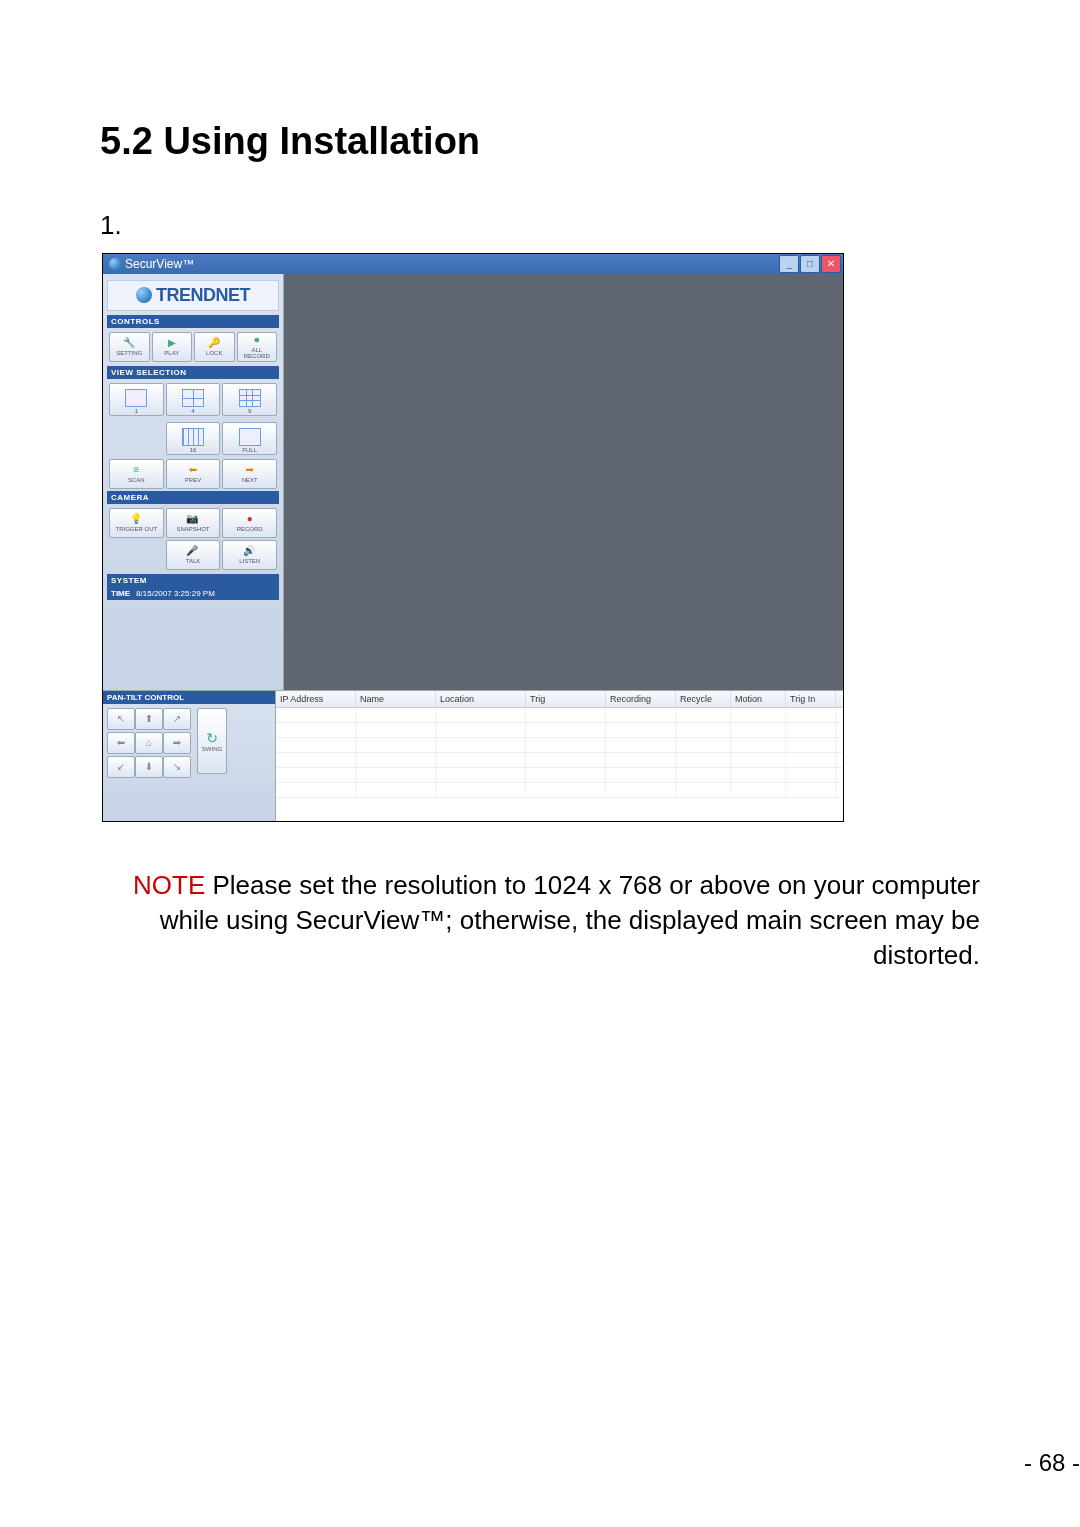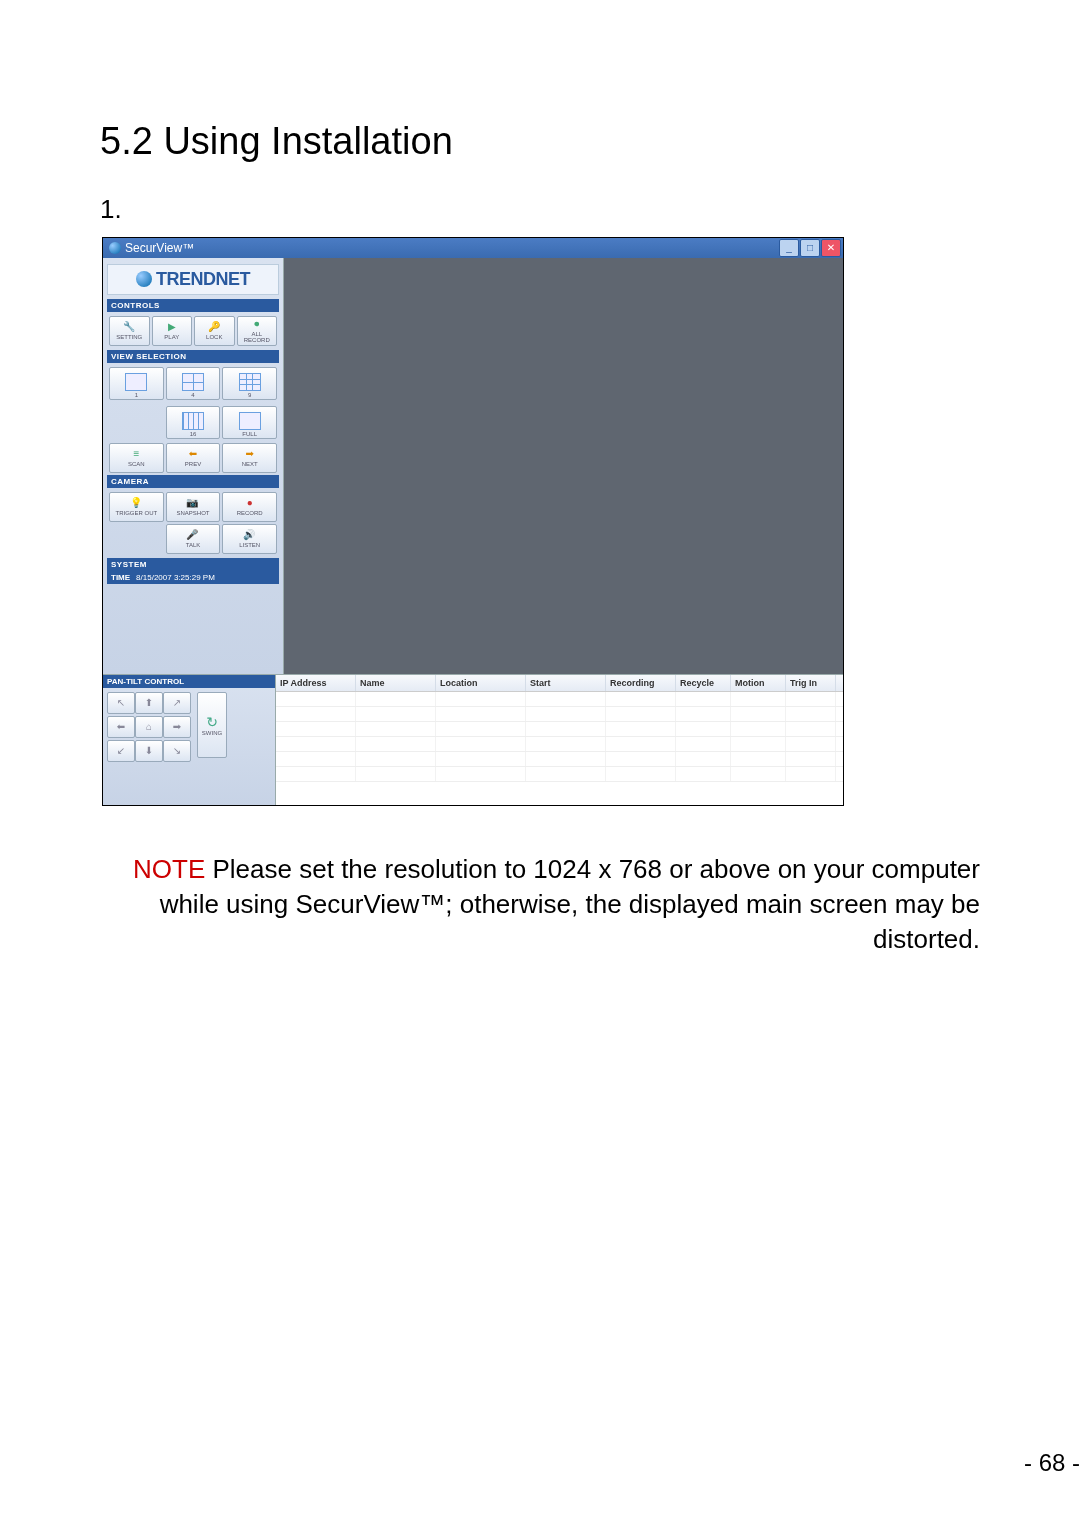--- a/index.html
+++ b/index.html
@@ -9,22 +9,22 @@
     font-family: Arial, Helvetica, sans-serif;
     width: 1080px;
     height: 1527px;
     position: relative;
   }
   .page {
     padding: 120px 100px 0 100px;
   }
   .heading {
     font-size: 38px;
-    font-weight: normal;
-    margin-bottom: 30px;
+    font-weight: bold;
+    margin-bottom: 46px;
   }
   .step-row {
     display: flex;
     font-size: 26px;
     line-height: 1.3;
     margin-bottom: 10px;
   }
   .step-num {
     width: 70px;
     flex-shrink: 0;
@@ -186,21 +186,21 @@
     flex:1;background:#fff;
   }
   .thead {
     display:grid;
     grid-template-columns: 80px 80px 90px 80px 70px 55px 55px 50px;
     background:linear-gradient(#f7f9fc,#e5ebf4);
     font-size:9px;color:#333;
     border-bottom:1px solid #ccc;
   }
   .th {
-    padding:3px 4px;border-right:1px solid #d5dde8;font-weight:bold;
+    padding:3px 4px;border-right:1px solid #d5dde8;
   }
   .trow {
     height:14px;border-bottom:1px solid #eee;
     display:grid;
     grid-template-columns: 80px 80px 90px 80px 70px 55px 55px 50px;
   }
   .trow>div{border-right:1px solid #f2f2f2;}
   .note-block {
     font-size:26px;line-height:1.35;margin-top:46px;text-align:right;
   }
@@ -356,21 +356,21 @@
           <div class="ptc-btn">⬇</div>
           <div class="ptc-btn">↘</div>
           <div></div>
         </div>
       </div>
       <div class="table-area">
         <div class="thead">
           <div class="th">IP Address</div>
           <div class="th">Name</div>
           <div class="th">Location</div>
-          <div class="th">Start</div>
+          <div class="th">Trig</div>
           <div class="th">Recording</div>
           <div class="th">Recycle</div>
           <div class="th">Motion</div>
           <div class="th">Trig In</div>
         </div>
         <div class="trow">
             <div></div>
             <div></div>
             <div></div>
             <div></div>

